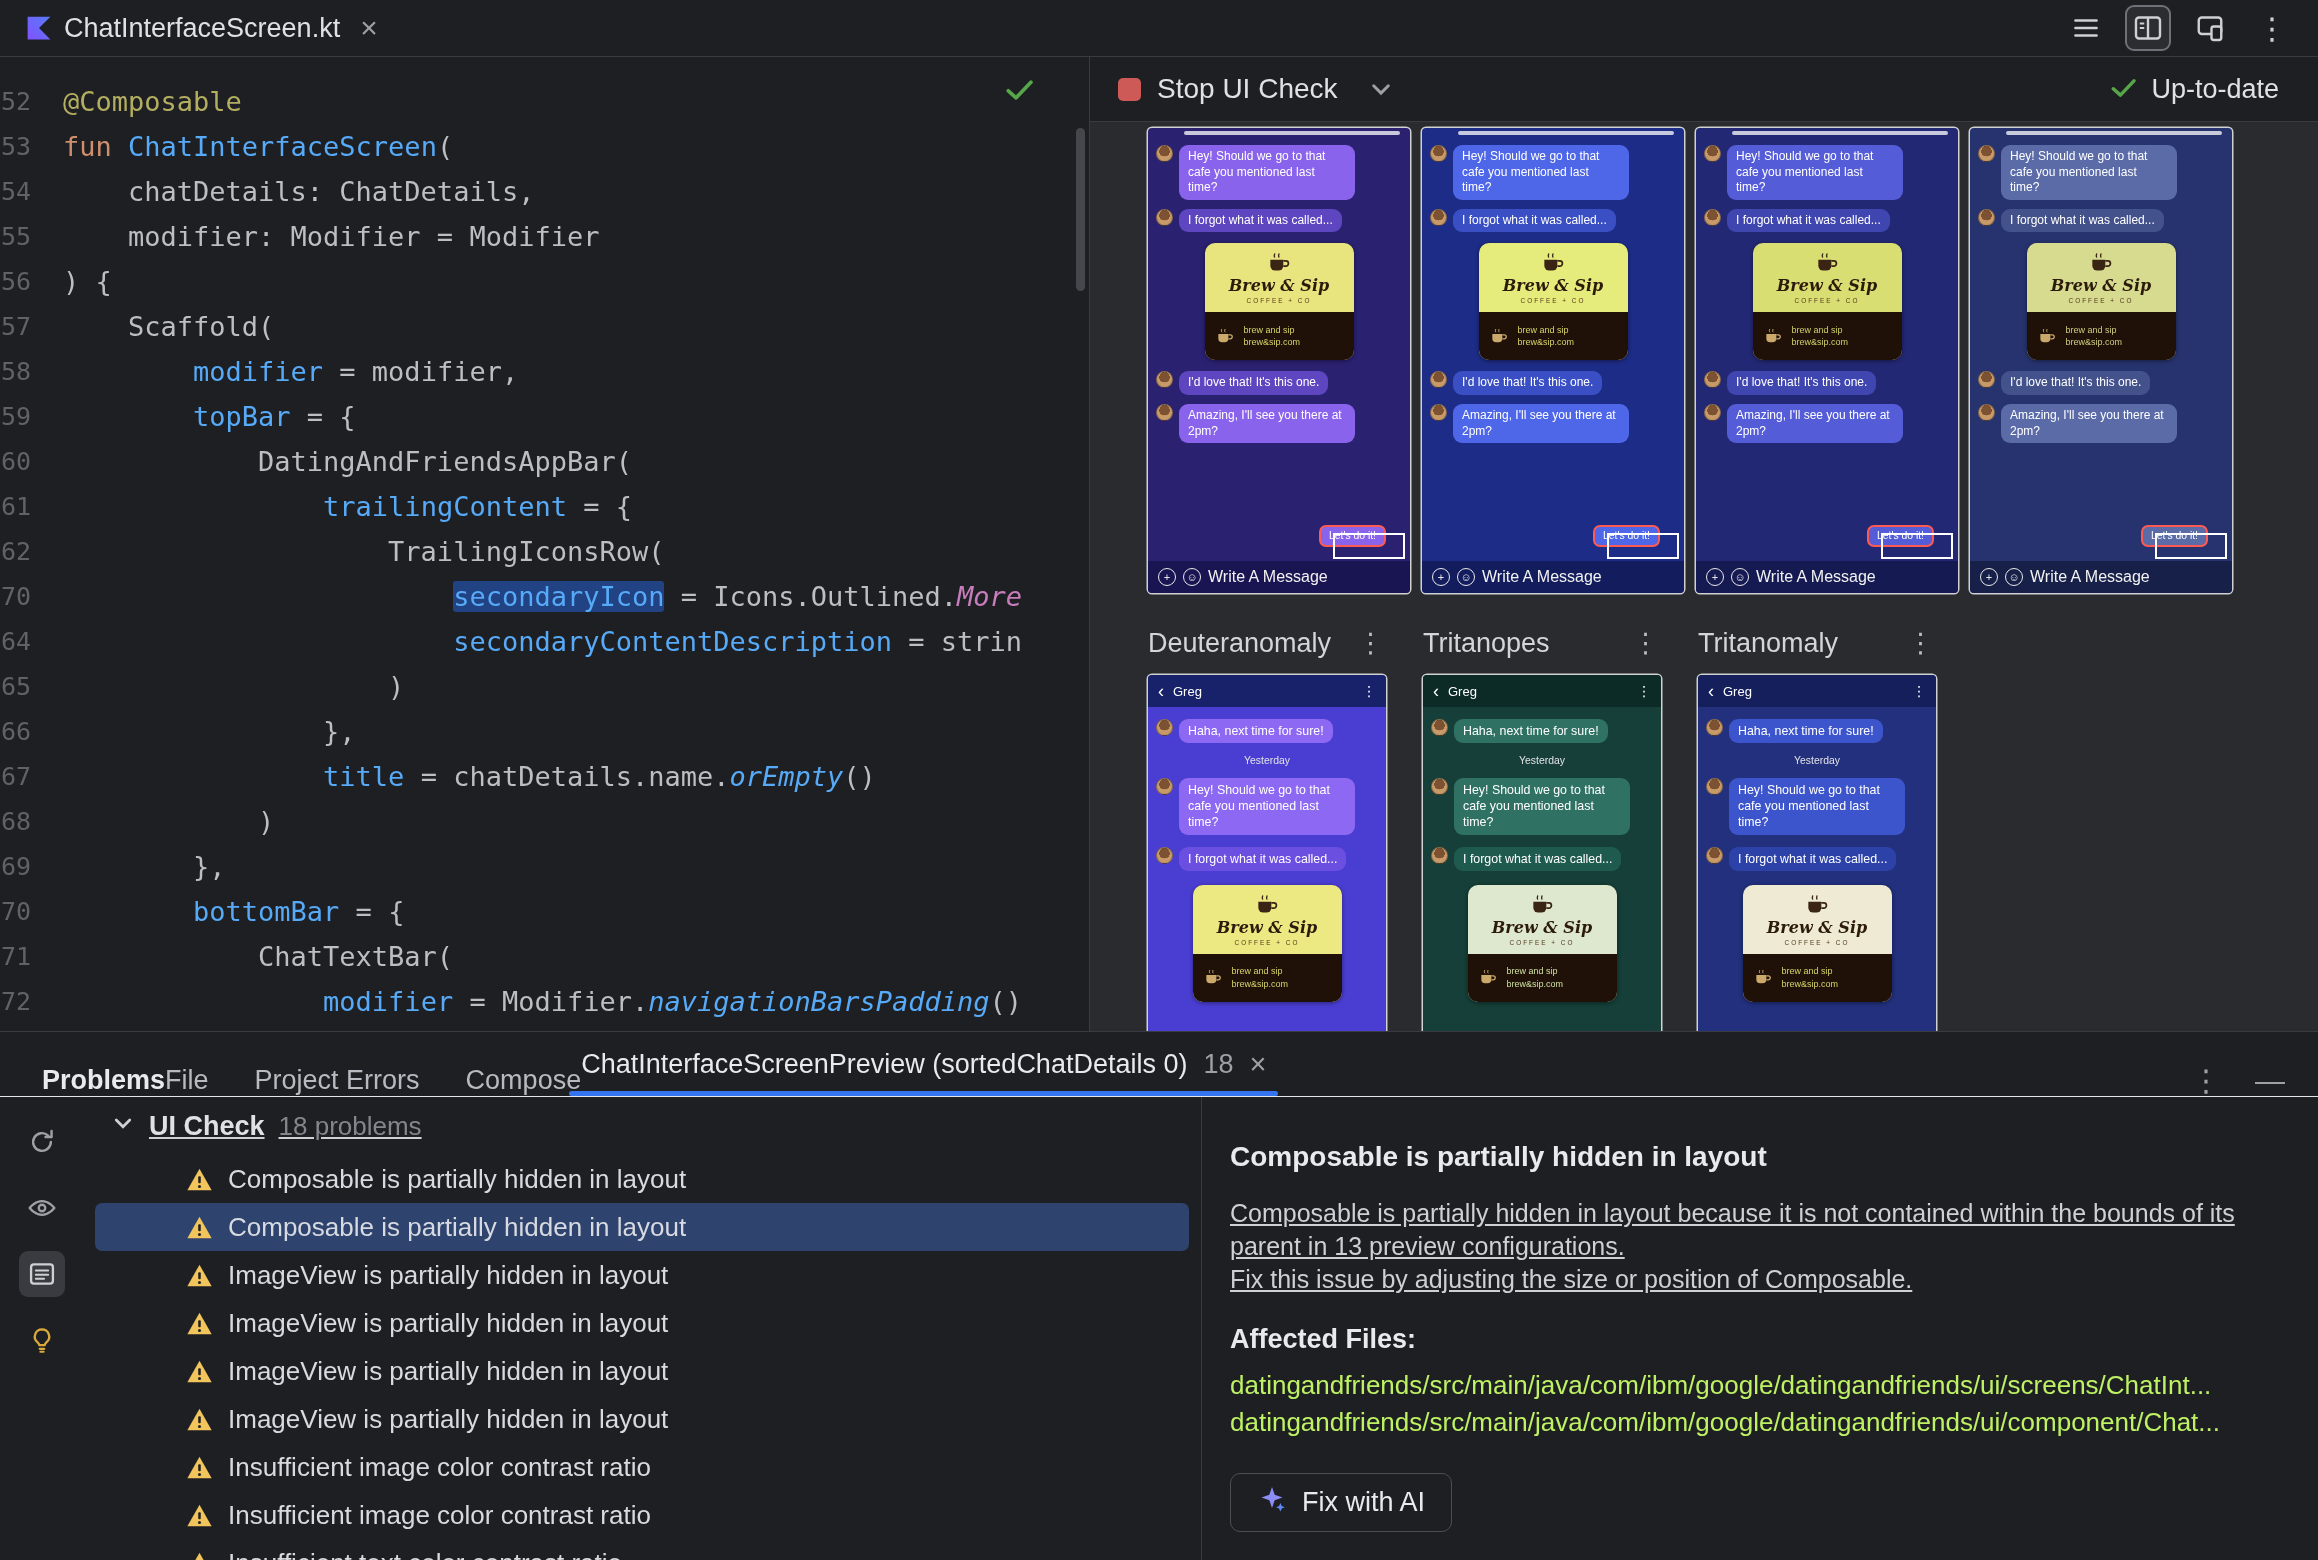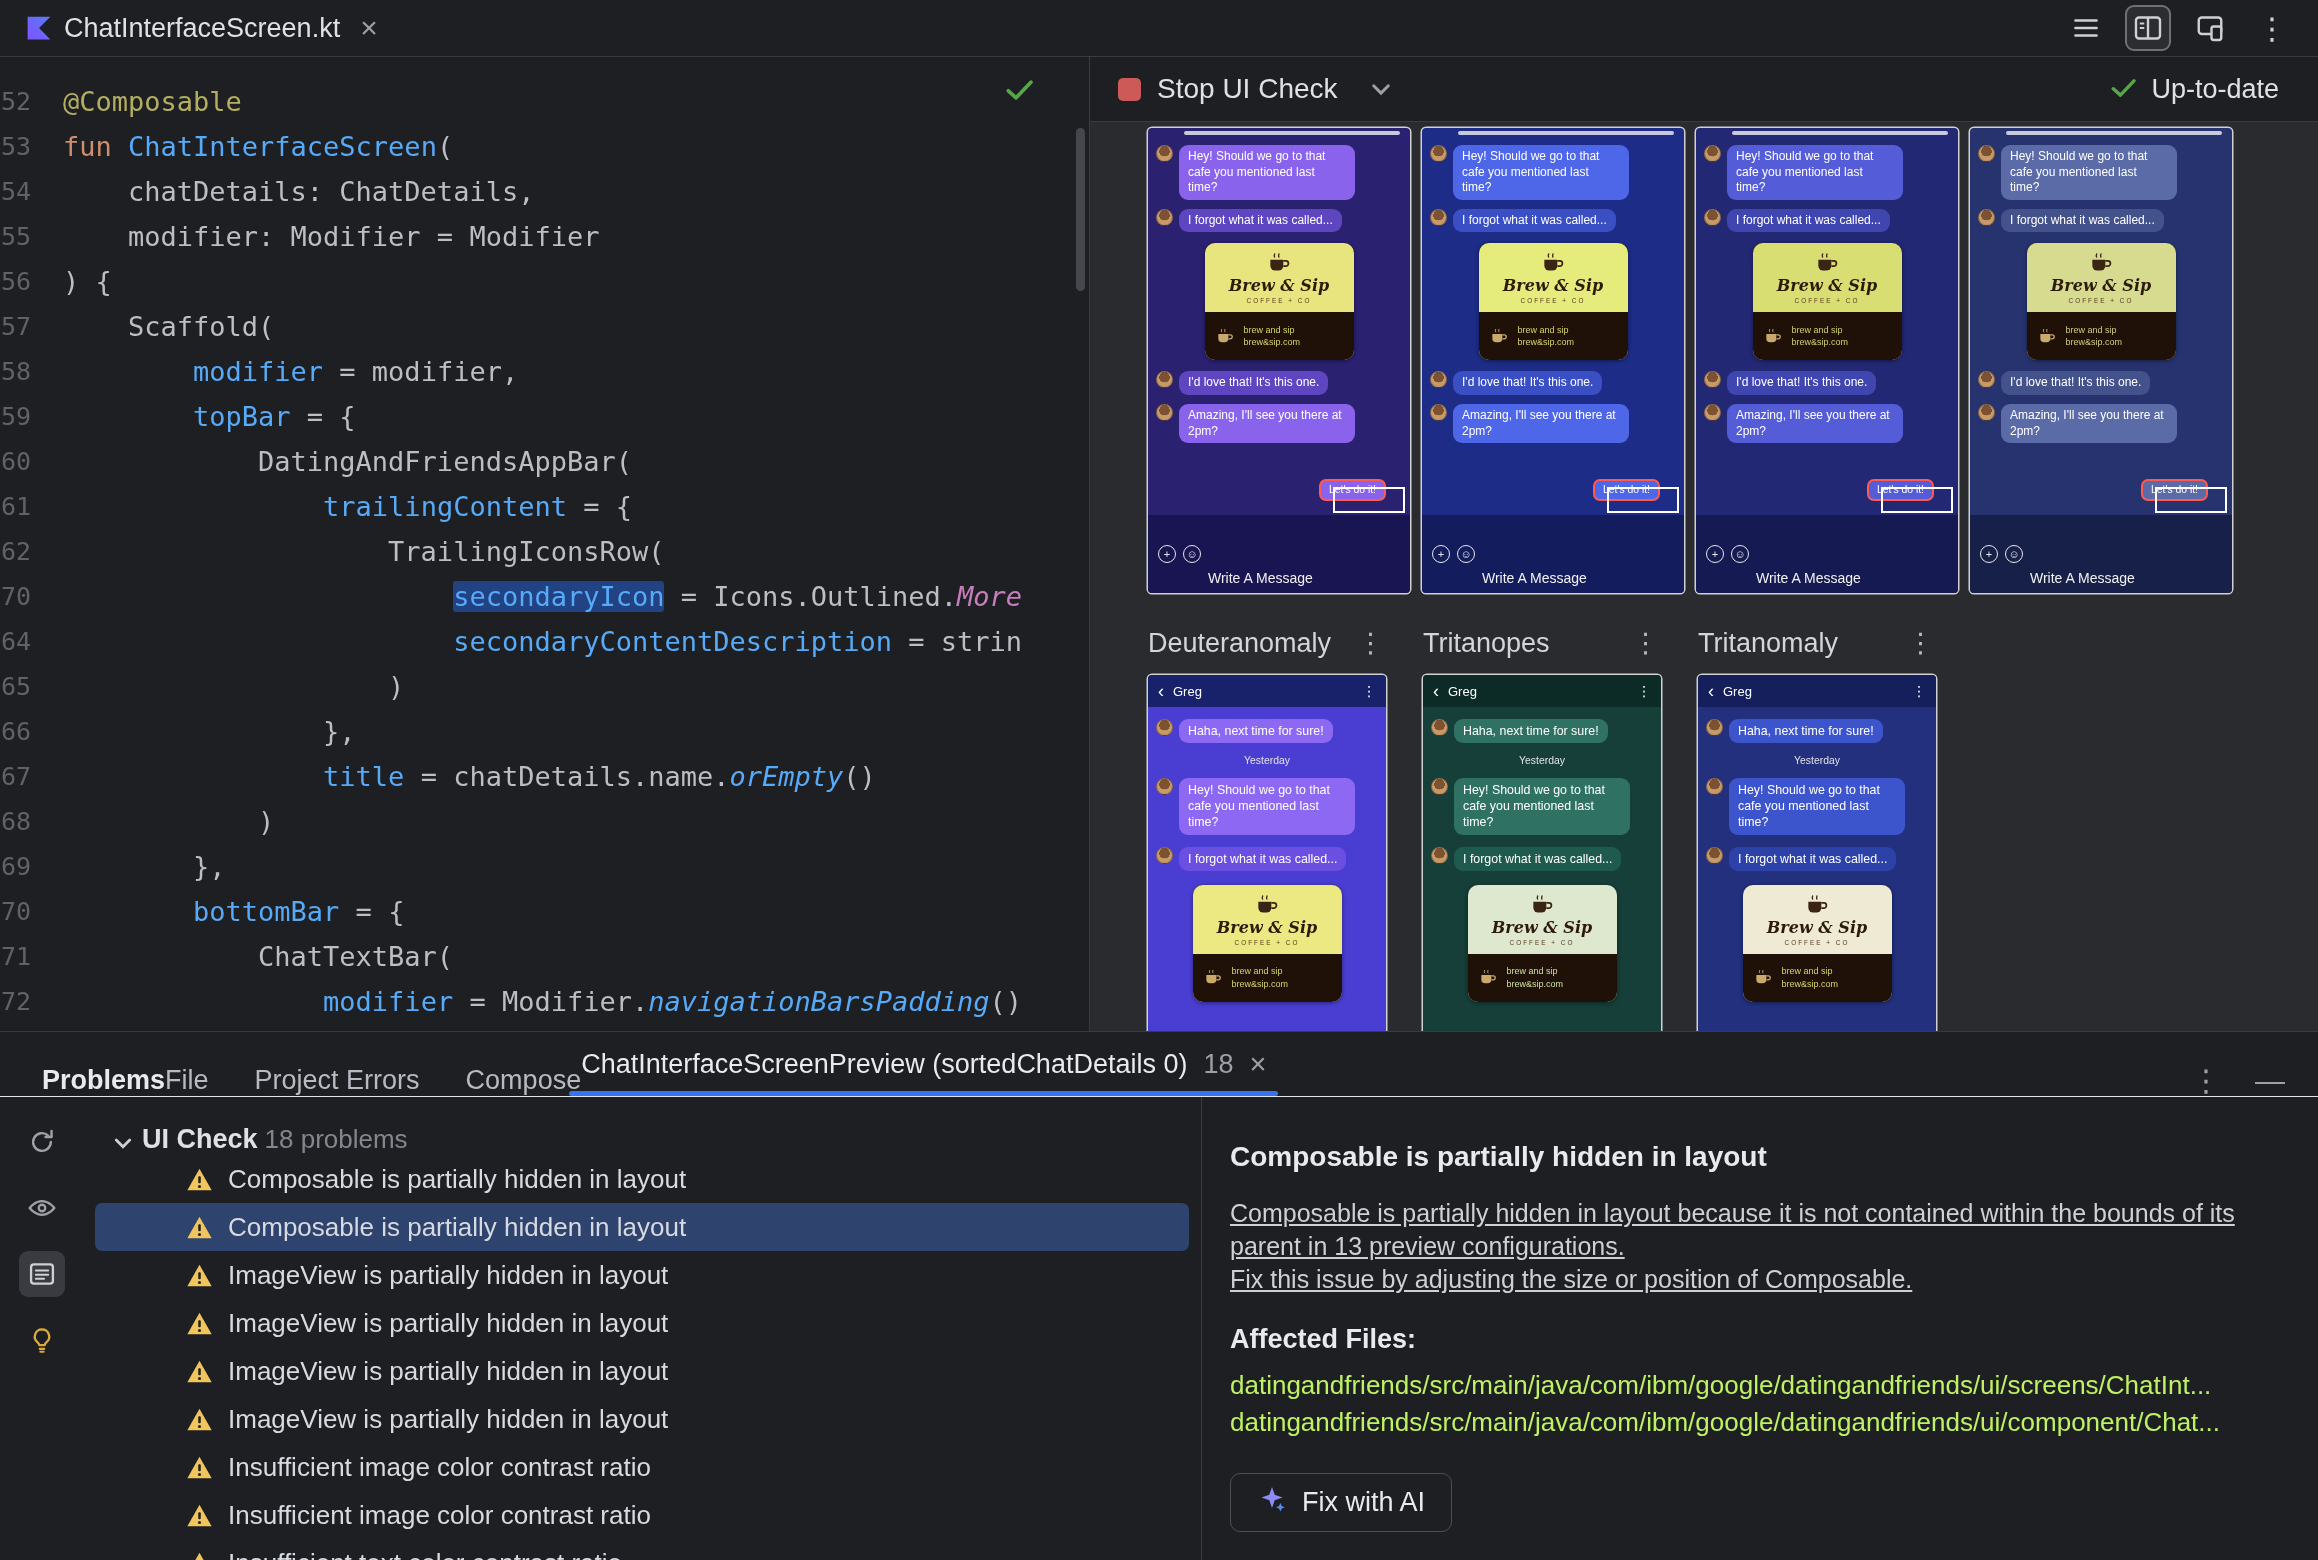--- a/index.html
+++ b/index.html
@@ -82,21 +82,21 @@
   .pv-card-photo { height:48px; background:#1f1108; display:flex; align-items:center; gap:9px; padding:0 10px; }
   .pv-card-photo svg { width:20px; height:17px; flex:none; }
   .pv-photo-lines div { font-size:9px; line-height:1.35; }
   .pv-sent { align-self:flex-end; margin:auto 16px 6px 0; position:relative; }
   .pv-sent .pv-bubble { font-size:10.4px; padding:2px 8px; border:2px solid #ff5a52; border-radius:7px; display:inline-block; }
   .pv-sent.hl-issue::after { content:""; position:absolute; top:8px; left:14px; width:102%; height:100%;
                              border:2px solid #ffffff; }
   .pv-inputbar { flex:none; display:flex; align-items:center; gap:7px; padding:7px 10px; }
   .pv-circle { width:18px; height:18px; flex:none; border:1.4px solid #e8e8e8; border-radius:50%;
                color:#e8e8e8; font-size:11px; display:flex; align-items:center; justify-content:center; }
-  .pv-write { font-size:14px; color:#f2f2f2;margin-top:48px; }
+  .pv-write { font-size:16px; color:#f2f2f2; }
   .pv-appbar { flex:none; display:flex; align-items:center; gap:9px; padding:8px 10px; color:#fff; }
   .pv-back { font-size:18px; line-height:.8; }
   .pv-appbar-title { font-size:13px; }
   .pv-kebab { margin-left:auto; font-size:14px; }
   .plabels { display:flex; margin:34px 0 16px; }
   .plabel { width:238px; margin-right:37px; display:flex; align-items:center; justify-content:space-between; }
   .plabel-text { font-size:27px; color:#d3d5da; }
   .plabel-kebab { font-size:27px; color:#b8bbc2; padding-right:2px; cursor:pointer; }
 
   
@@ -117,21 +117,21 @@
   .bp-tabs-right span { cursor:pointer; line-height:1; }
 
   .bp-body { flex:1; min-height:0; display:flex; }
   .bp-strip { width:83px; flex:none; display:flex; flex-direction:column; align-items:center;
               gap:20px; padding-top:22px; }
   .strip-btn { width:46px; height:46px; display:flex; align-items:center; justify-content:center; border-radius:9px; }
   .strip-btn svg { width:30px; height:30px; }
   .strip-btn.selected { background:#393b40; }
 
   .bp-tree { width:1119px; flex:none; padding-top:14px; overflow:hidden; border-right:1px solid #393b40; }
-  .tree-header { display:flex; align-items:flex-end; gap:7px; height:44px; padding-left:28px; }
+  .tree-header { display:flex; align-items:flex-start; gap:14px; height:44px; padding-left:28px;text-decoration:underline; }
   .tree-chevron svg { width:24px; height:24px; display:block; }
   .tree-title { font-size:27px; font-weight:600; color:#dfe1e5; }
   .tree-count { font-size:26px; color:#83868d; }
   .prob-row { display:flex; align-items:center; gap:15px; height:48px; margin:0 12px;
               padding-left:91px; border-radius:7px; cursor:pointer; }
   .prob-row.selected { background:#2e436e; }
   .warn-ic { width:27px; height:27px; flex:none; }
   .prob-label { font-size:26px; color:#d7dae0; white-space:nowrap; }
 
   .bp-detail { flex:1; min-width:0; overflow:hidden; padding:44px 50px 0 28px; }

